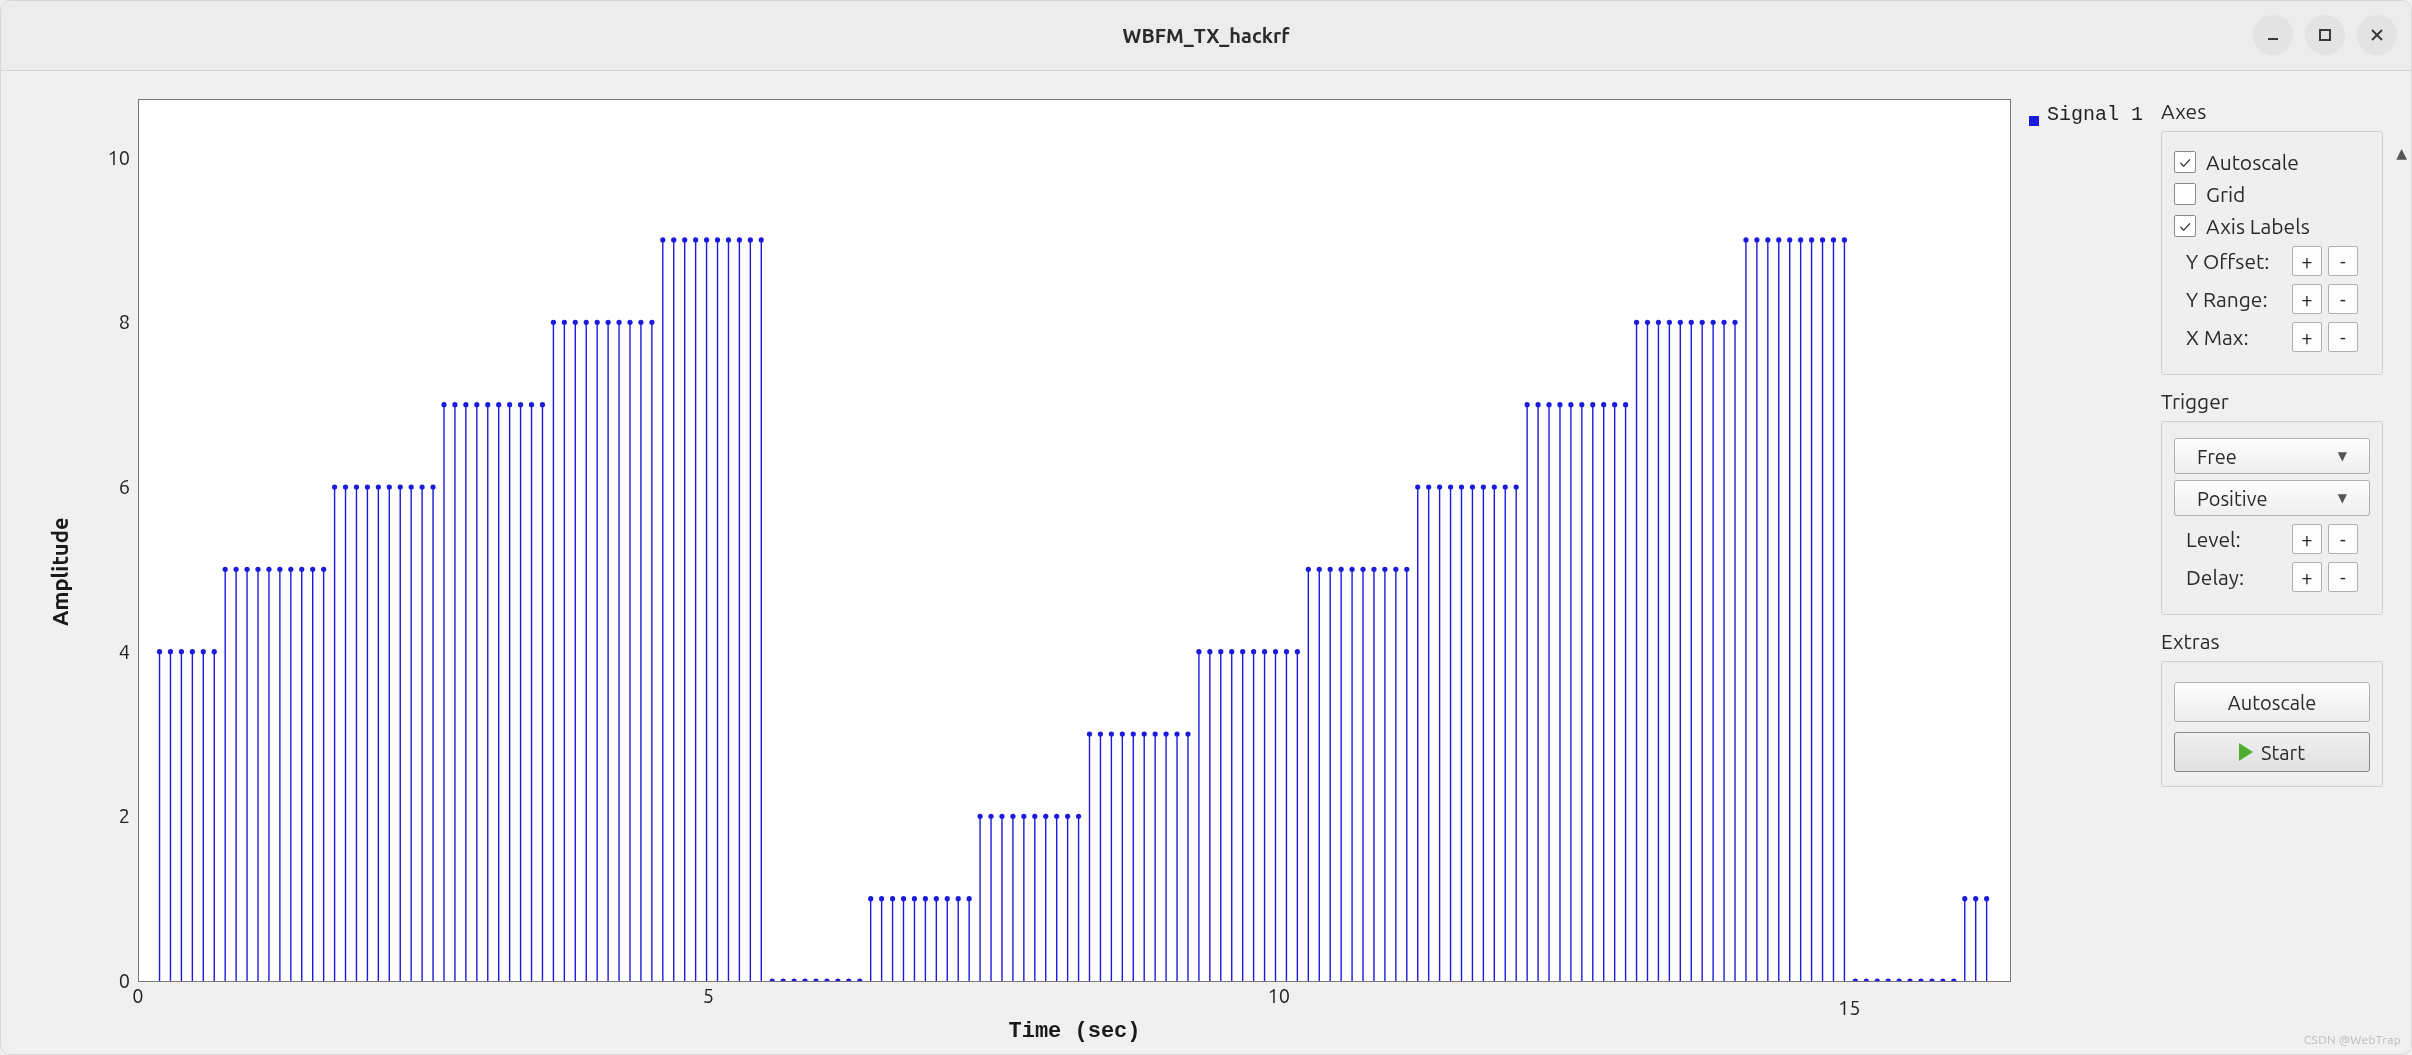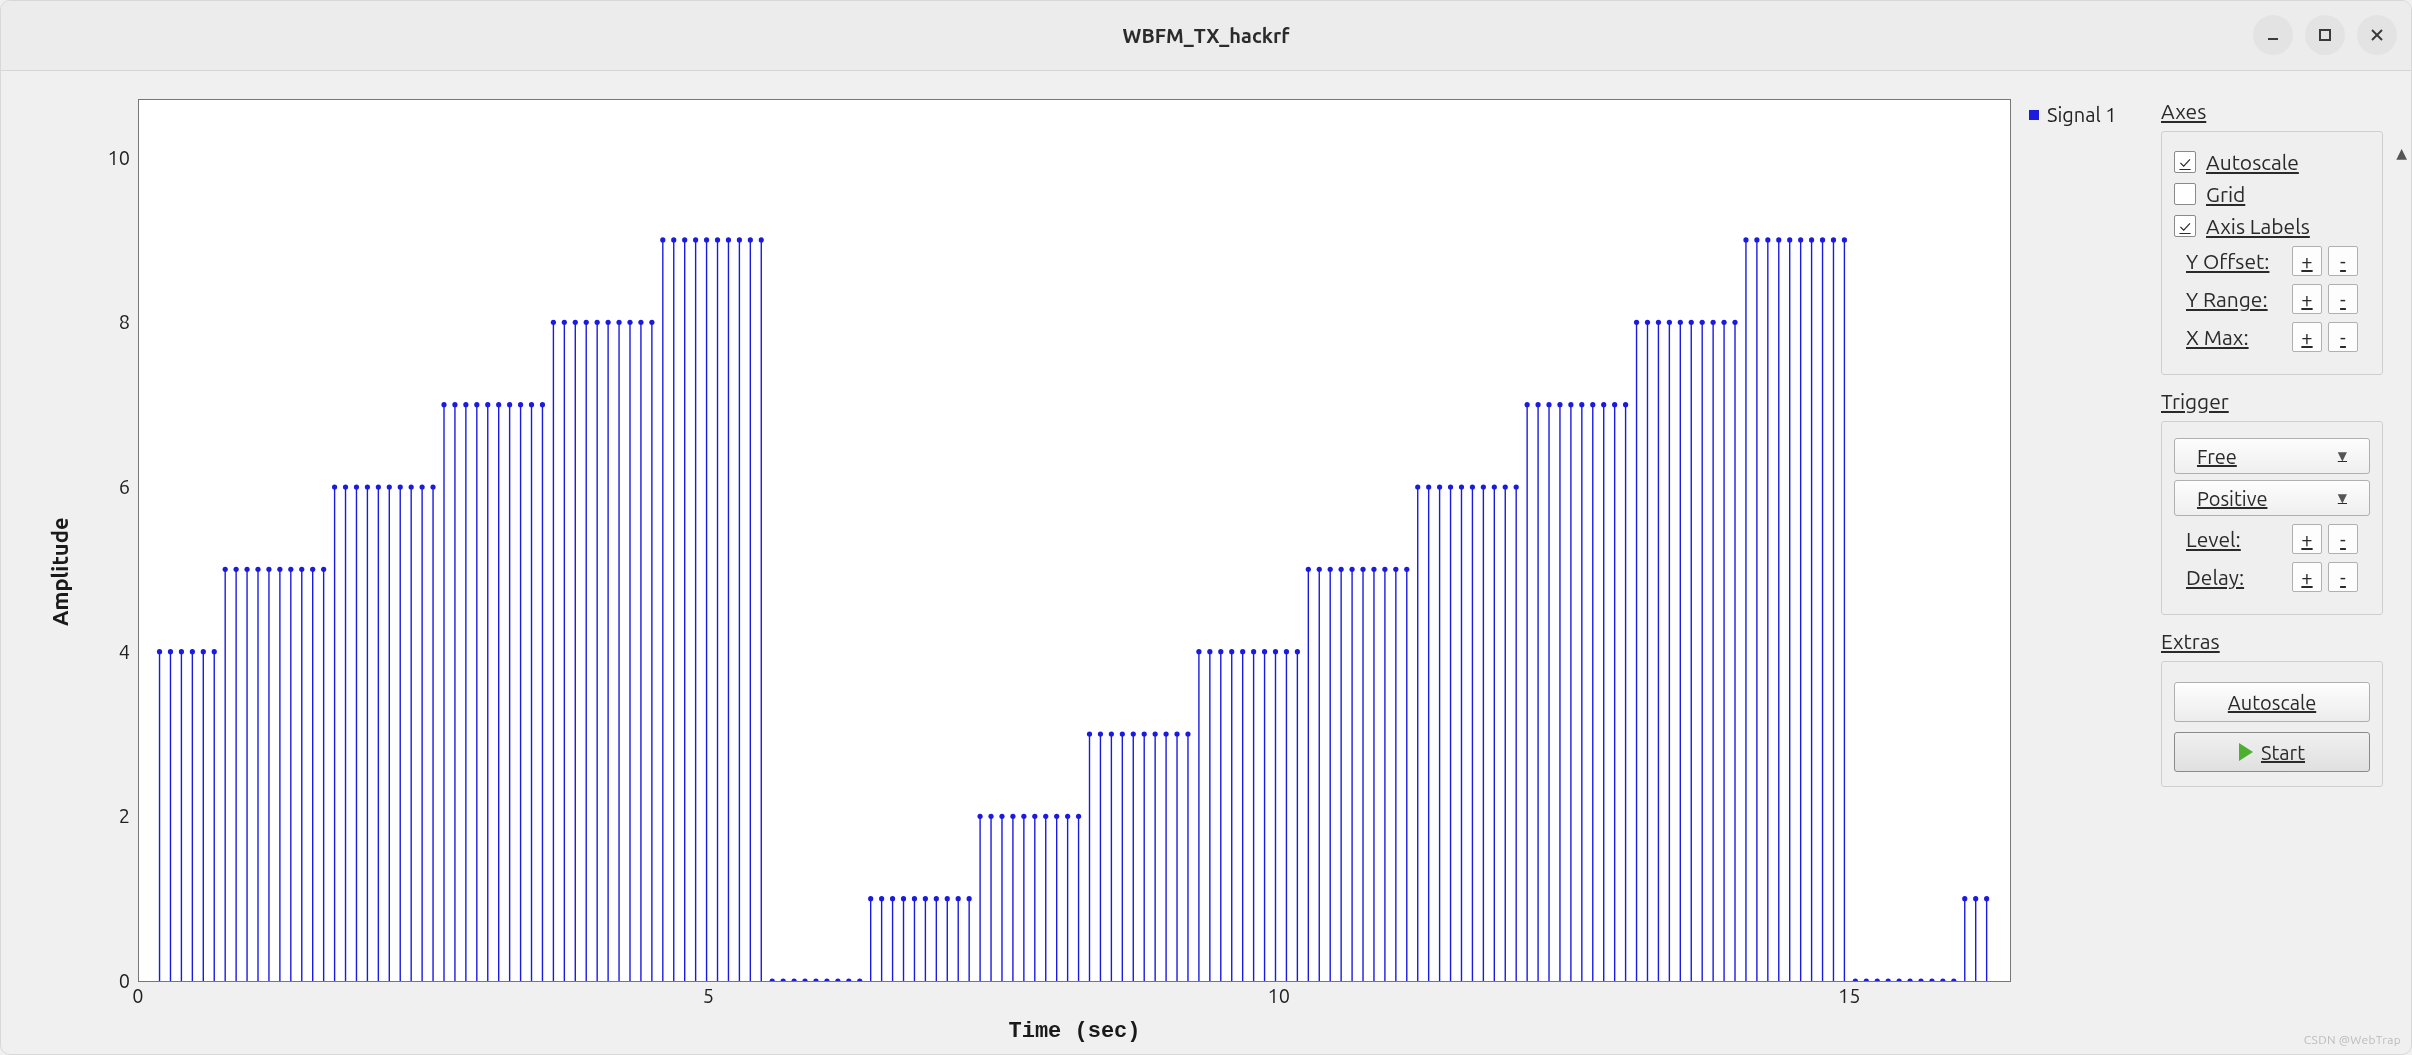--- a/index.html
+++ b/index.html
@@ -16,23 +16,23 @@
   .plot-row { display:flex; flex:1; }
   .y-ticks { width:60px; position:relative; }
   .y-tick { position:absolute; right:8px; font-size:20px; color:#222; transform:translateY(-50%); }
   .plot-frame { flex:1; background:#fff; border:1px solid #777; position:relative; }
   #stem-svg { width:100%; height:100%; display:block; }
   .x-ticks { height:26px; position:relative; margin-left:60px; }
   .x-tick { position:absolute; top:2px; font-size:20px; color:#222; transform:translateX(-50%); }
   .xlabel-row { height:36px; display:flex; align-items:flex-end; justify-content:center; margin-left:60px;font-family:Liberation Mono, monospace; }
   .xlabel { font-weight:700; font-size:22px; color:#1a1a1a; }
   .legend { width:130px; padding:4px 4px 0 8px; font-size:20px; color:#222; }
-  .legend-item { display:flex; align-items:center; gap:8px; }
+  .legend-item { display:flex; align-items:flex-end; gap:8px;font-family:Liberation Mono, monospace; }
   .legend-swatch { width:10px; height:10px; background:#1b1bde; }
-  .side-panel { width:240px; padding-right:18px; font-size:21px; color:#2a2a2a;text-decoration:underline; }
+  .side-panel { width:240px; padding-right:18px; font-size:21px; color:#2a2a2a; }
   .scroll-arrow { position:absolute; right:4px; top:74px; font-size:14px; color:#555; cursor:pointer; }
   .panel-group { border:1px solid #cfcfcf; border-radius:3px; background:#efefef; padding:10px 12px 14px 12px; margin-bottom:14px; }
   .panel-title { font-size:21px; margin-bottom:8px; }
   .panel-row { display:flex; align-items:center; justify-content:space-between; margin:8px 12px; gap:10px; }
   .chk { width:22px; height:22px; border:1px solid #8a8a8a; background:#fff; display:inline-flex; align-items:center; justify-content:center; font-size:16px; color:#222; cursor:pointer; border-radius:2px; }
   .chk-row { display:flex; align-items:center; gap:10px; margin:8px 0; }
   .pm-group { display:flex; gap:6px; }
   .pm { width:30px; height:30px; border:1px solid #b0b0b0; background:#fdfdfd; display:flex; align-items:center; justify-content:center; font-size:20px; cursor:pointer; border-radius:2px; }
   .sel { width:100%; height:36px; border:1px solid #b0b0b0; background:linear-gradient(#fdfdfd,#efefef); border-radius:3px; display:flex; align-items:center; justify-content:space-between; padding:0 22px; cursor:pointer; font-size:20px; margin:6px 0; }
   .sel .caret { font-size:12px; color:#555; }
@@ -422,21 +422,21 @@
                   <line x1="1847.6467256097562" x2="1847.6467256097562" y1="881" y2="798.6635514018692" stroke="#1b1bde" stroke-width="1.4"></line>
                   <circle cx="1847.6467256097562" cy="798.6635514018692" r="2.6" fill="#1b1bde"></circle>
                 </g>
               </svg>
           </div>
         </div>
         <div class="x-ticks" id="x-ticks">
             <div class="x-tick" style="left: 0px;">0</div>
             <div class="x-tick" style="left: 570.427px;">5</div>
             <div class="x-tick" style="left: 1140.85px;">10</div>
-            <div class="x-tick" style="left: 1711.28px;">15</div>
+            <div class="x-tick" style="left: 1711.28px; margin-top: 12px;">15</div>
           </div>
         <div class="xlabel-row">
             <div class="xlabel">Time (sec)</div>
           </div>
       </div>
     </div>
 
     <div class="legend">
       <div class="legend-item">
         <span class="legend-swatch"></span>

